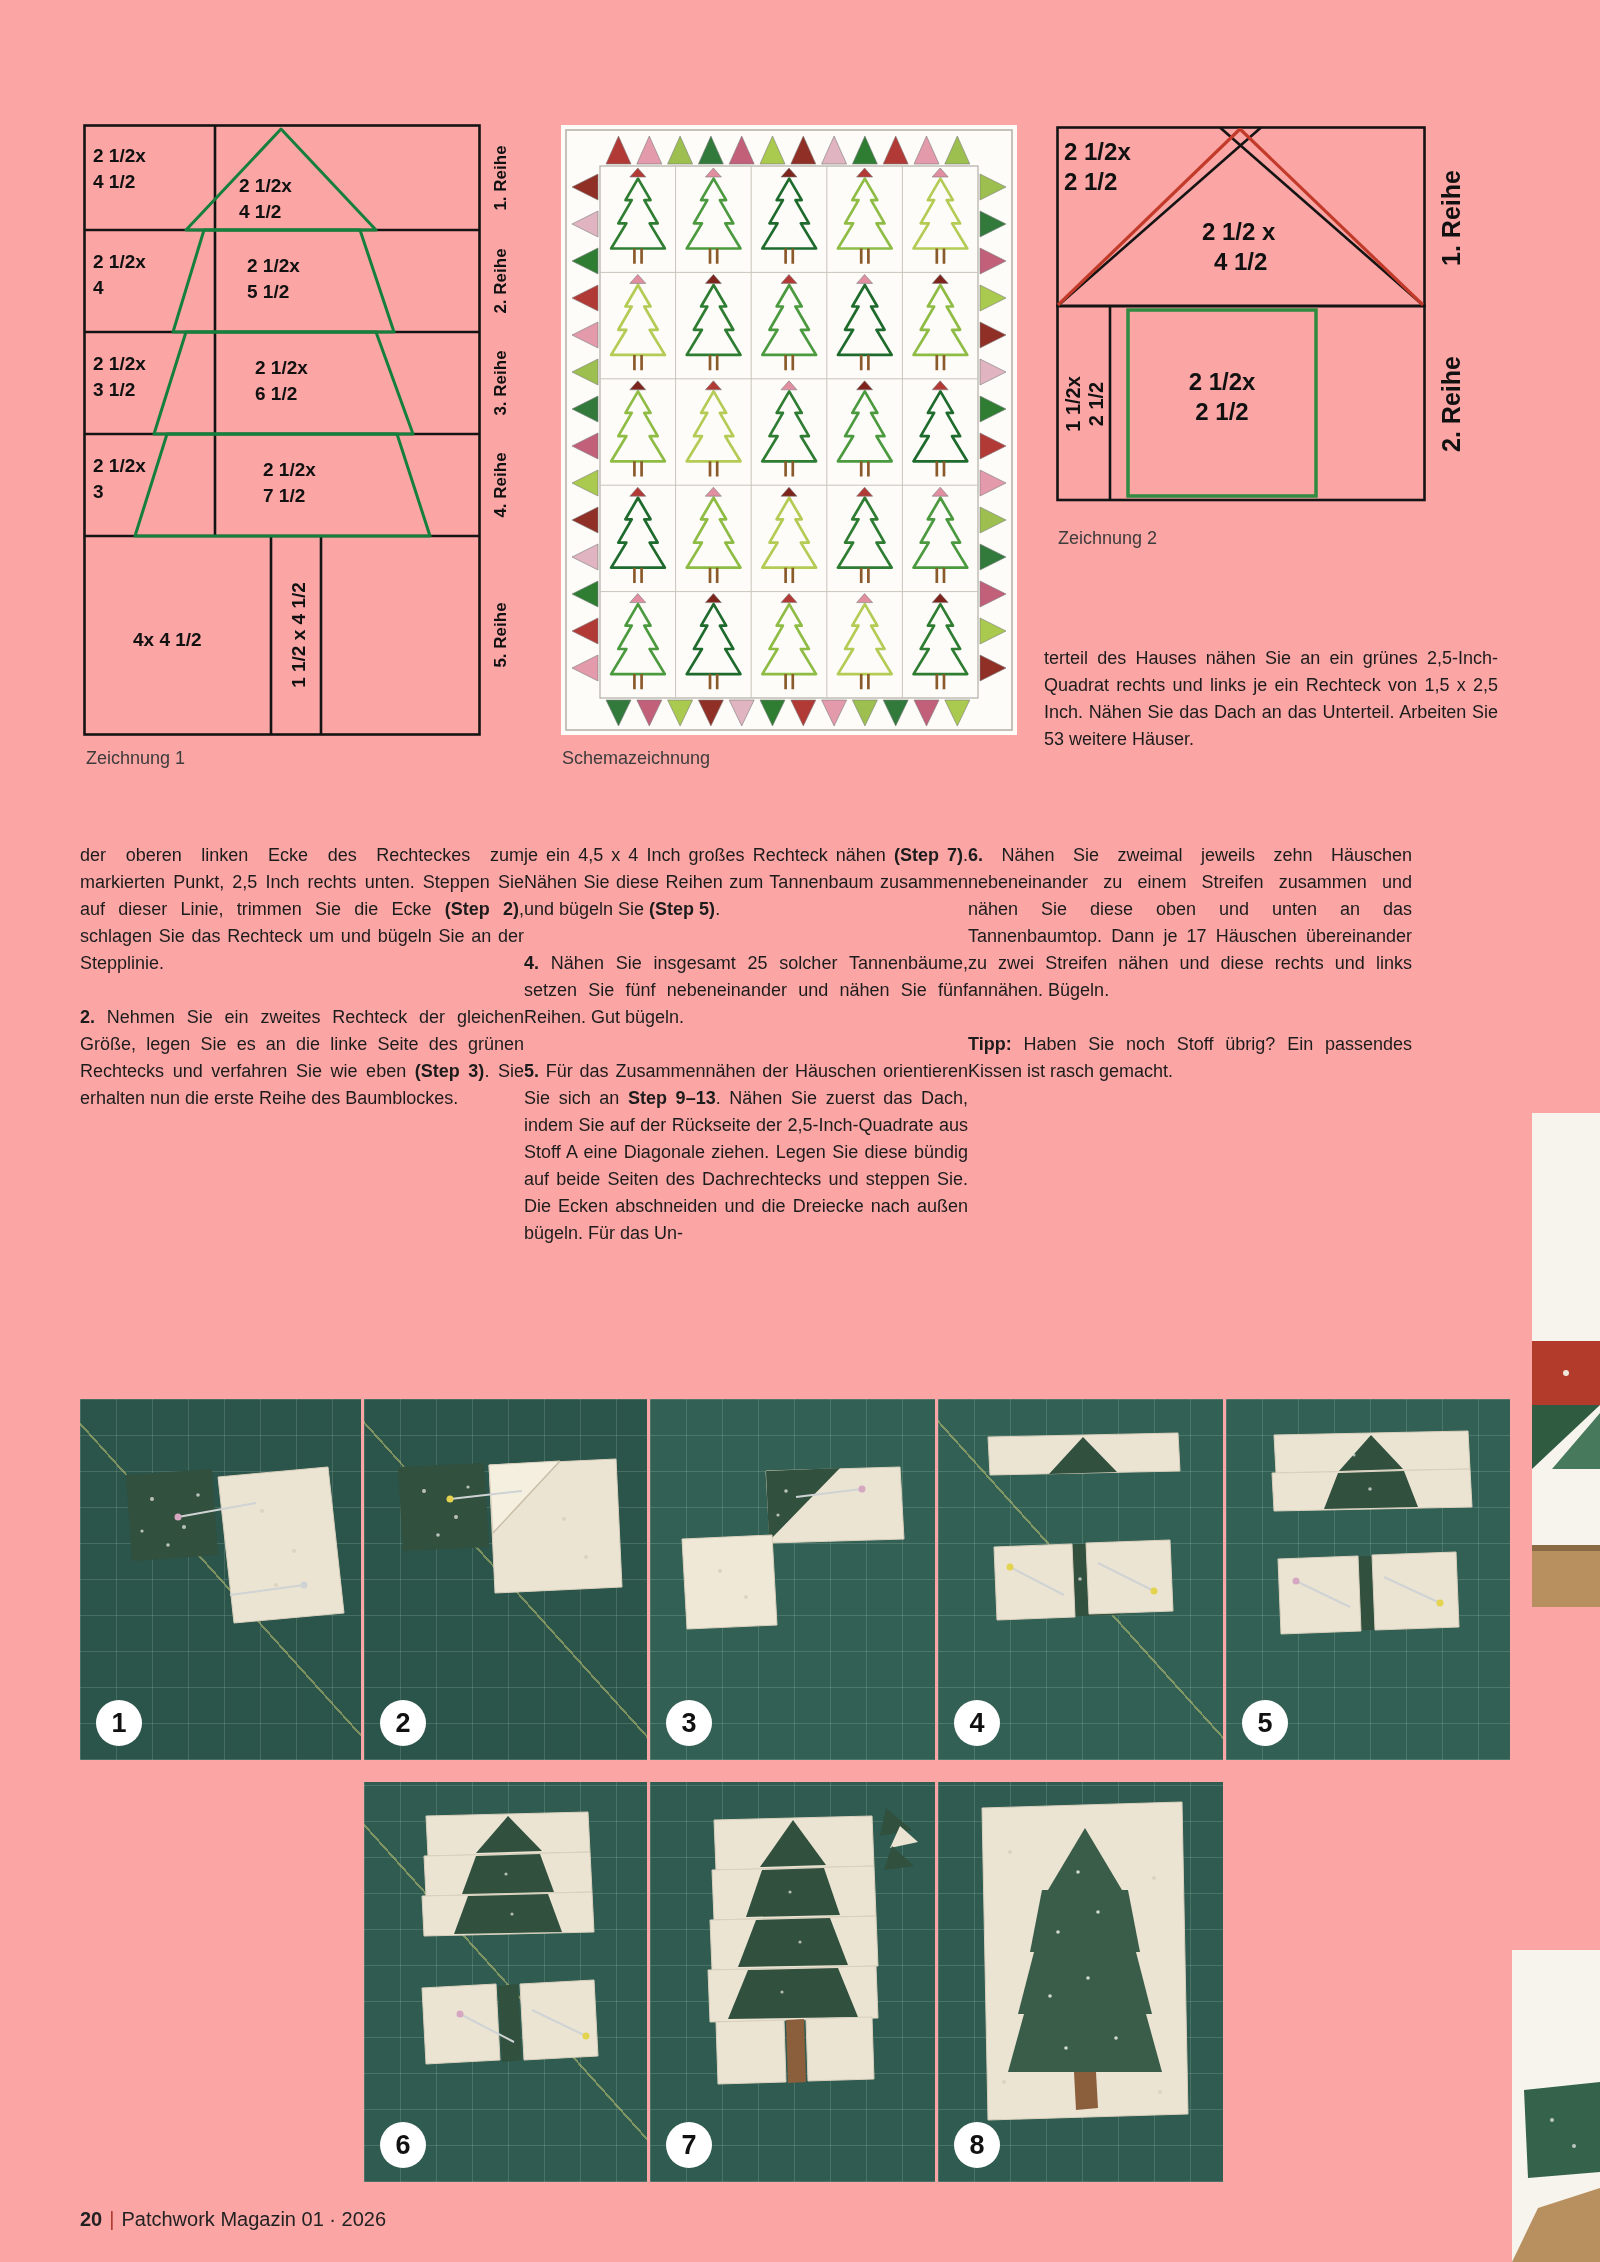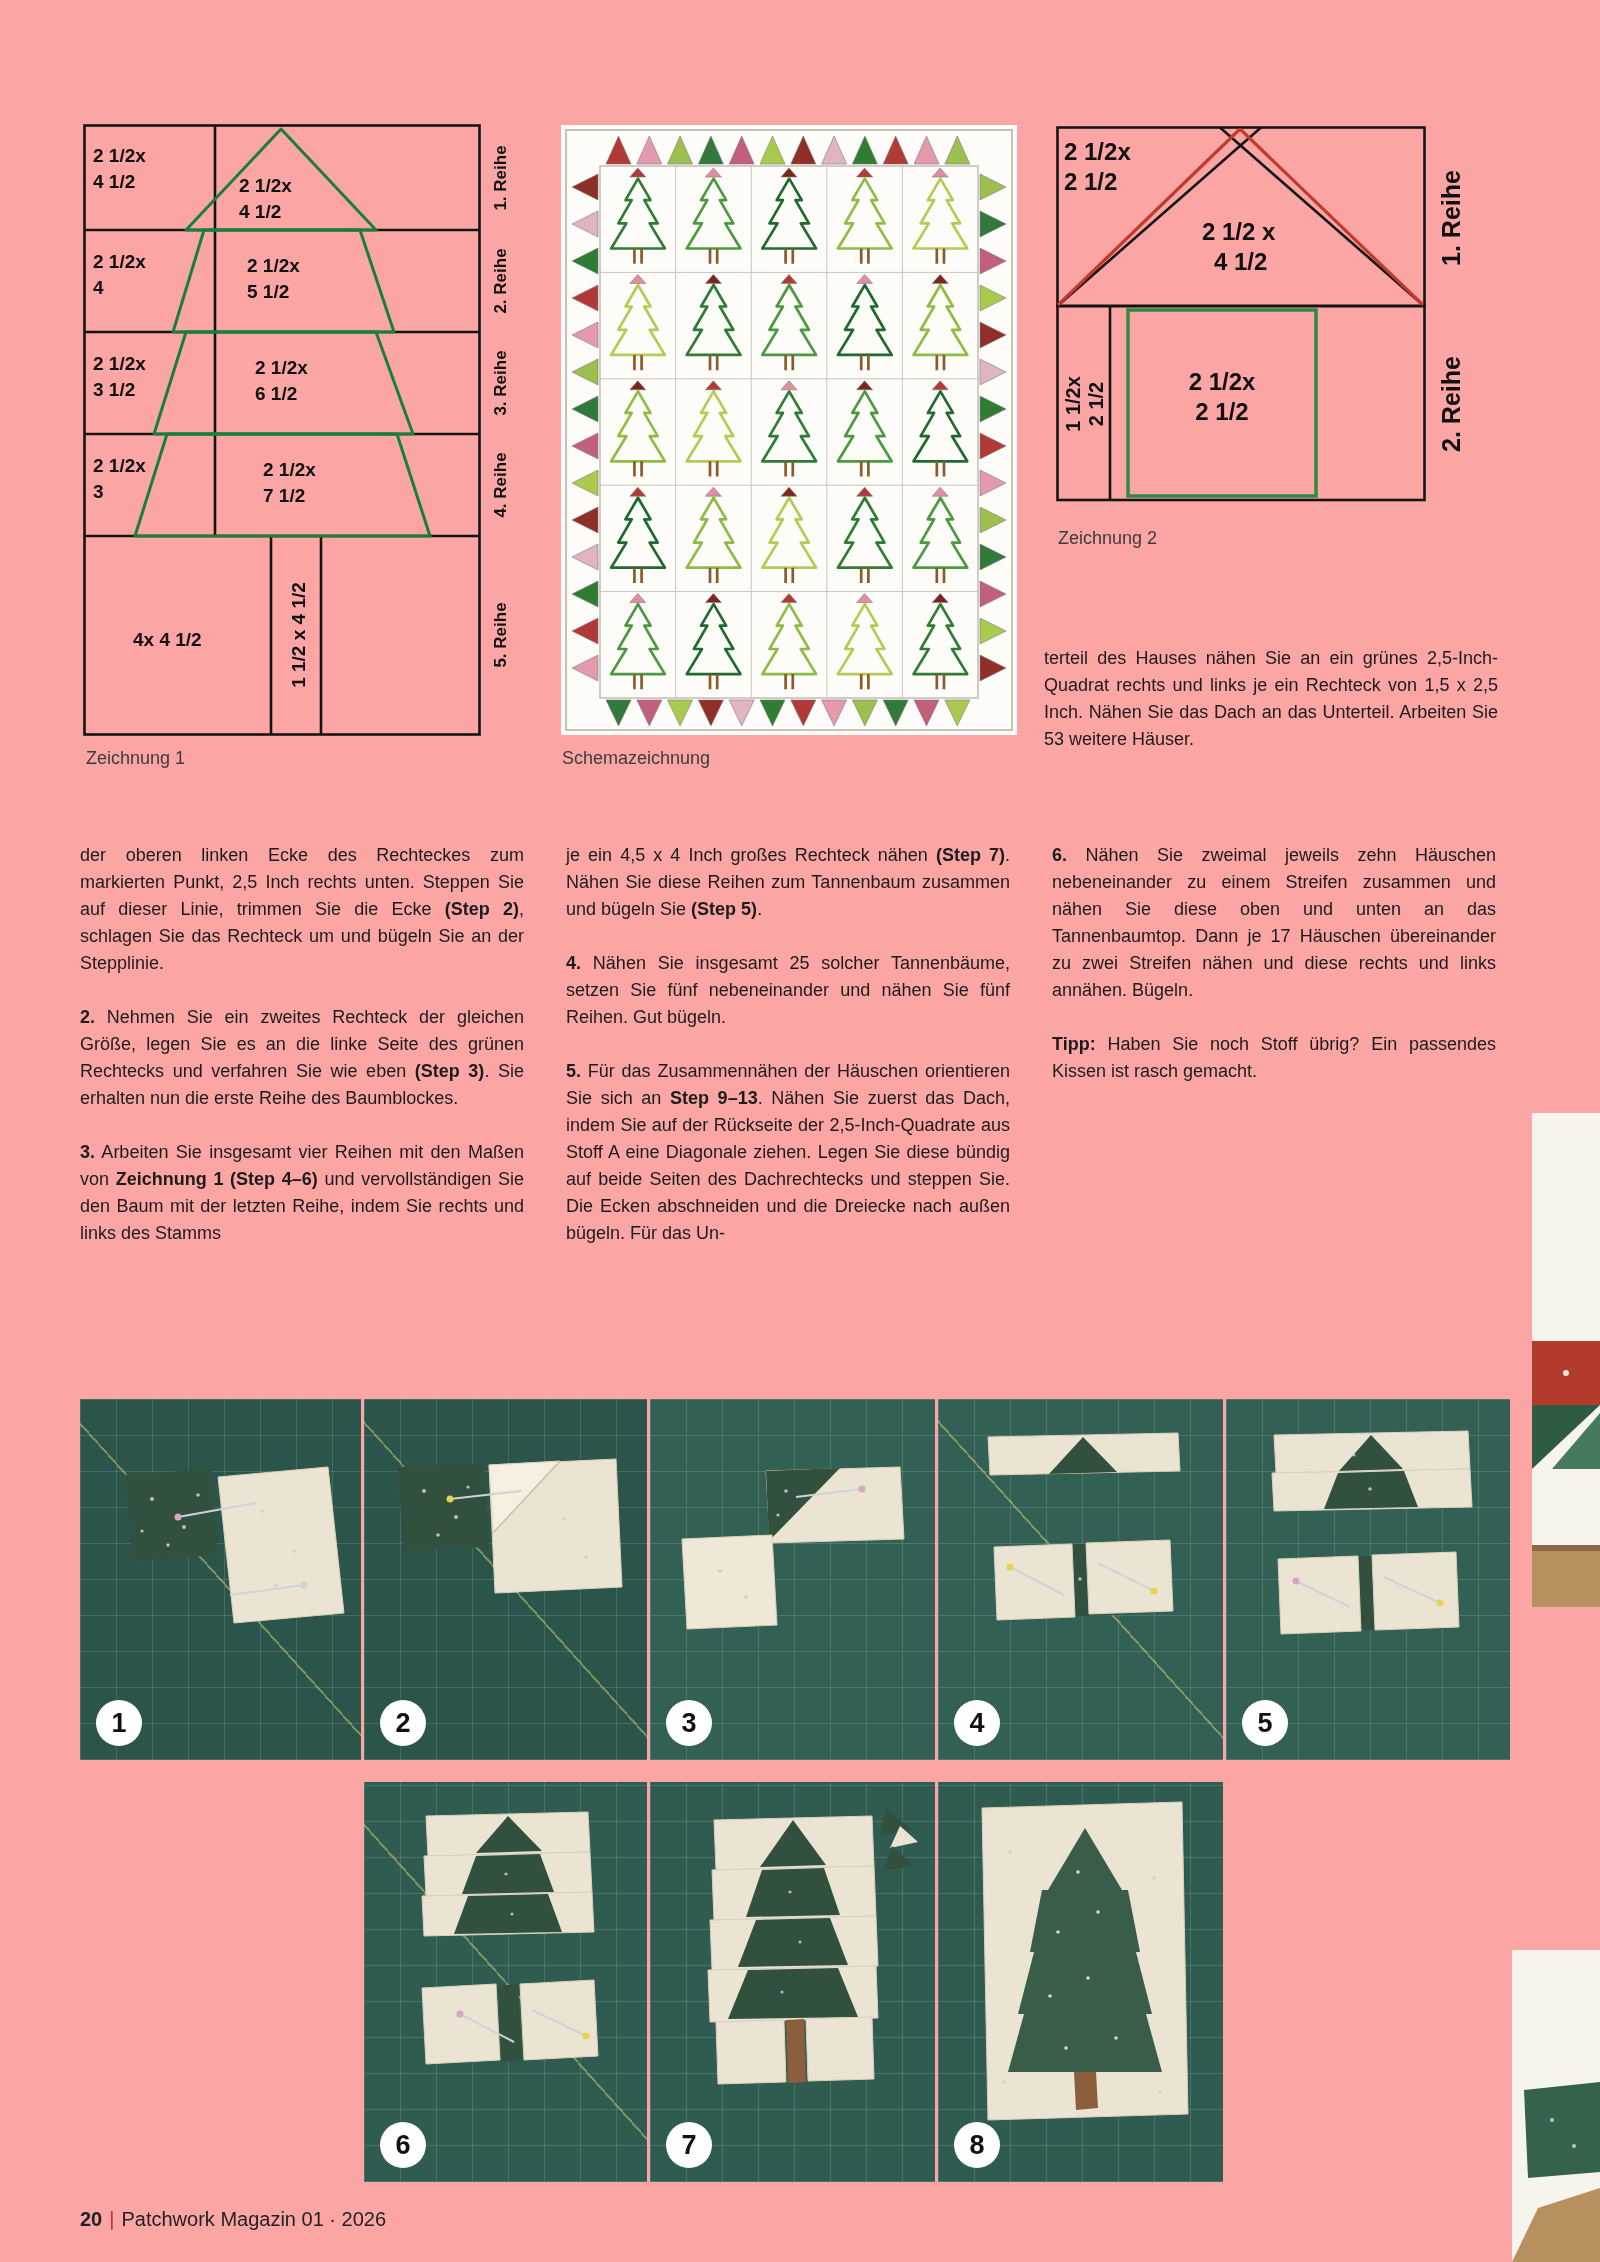--- a/index.html
+++ b/index.html
@@ -1,20 +1,20 @@
 <!DOCTYPE html>
 <html lang="de"><head>
 <meta charset="utf-8">
 <style>
   html,body{margin:0;padding:0;background:#ffffff;}
   .page{position:relative;width:1600px;height:2262px;background:#fca5a5;overflow:hidden;
         font-family:"Liberation Sans",sans-serif;color:#1c1c1c;}
   .abs{position:absolute;}
   .caption{font-size:18px;color:#3c3c3c;}
-  .cols{display:flex;gap:42px;}
+  .cols{display:flex;}
   .col{flex:0 0 444px;}
   .col p, .contpara p{margin:0 0 27px;font-size:18px;line-height:27px;text-align:justify;color:#1c1c1c;}
   .col p:last-child{margin-bottom:12px;}
   strong{font-weight:700;}
   
   .photo{position:absolute;overflow:hidden;background-color:#30594e;
     background-image:
       repeating-linear-gradient(0deg, rgba(215,238,226,0.16) 0 1px, transparent 1px 36px),
       repeating-linear-gradient(90deg, rgba(215,238,226,0.16) 0 1px, transparent 1px 36px);}
   .mat-a{background-color:#2b544a;}
@@ -251,21 +251,20 @@
   <div class="abs caption" style="left:1058px;top:528px;">Zeichnung 2</div>
 
   <div class="abs contpara" style="left:1044px;top:645px;width:454px;">
       <p>terteil des Hauses nähen Sie an ein grünes 2,5-Inch-Quadrat rechts und links je ein Rechteck von 1,5 x 2,5 Inch. Nähen Sie das Dach an das Unterteil. Arbeiten Sie 53 weitere Häuser.</p>
     </div>
 
   <div class="abs cols" style="left:80px;top:842px;width:1420px;">
     <div class="col">
         <p>der oberen linken Ecke des Rechteckes zum markierten Punkt, 2,5 Inch rechts unten. Steppen Sie auf dieser Linie, trimmen Sie die Ecke <strong>(Step 2)</strong>, schlagen Sie das Rechteck um und bügeln Sie an der Stepplinie.</p>
         <p><strong>2.</strong> Nehmen Sie ein zweites Rechteck der gleichen Größe, legen Sie es an die linke Seite des grünen Rechtecks und verfahren Sie wie eben <strong>(Step 3)</strong>. Sie erhalten nun die erste Reihe des Baumblockes.</p>
-        <p><strong>3.</strong> Arbeiten Sie insgesamt vier Reihen mit den Maßen von <strong>Zeichnung 1 (Step 4–6)</strong> und vervollständigen Sie den Baum mit der letzten Reihe, indem Sie rechts und links des Stamms</p>
       </div>
     <div class="col">
         <p>je ein 4,5 x 4 Inch großes Rechteck nähen <strong>(Step 7)</strong>. Nähen Sie diese Reihen zum Tannenbaum zusammen und bügeln Sie <strong>(Step 5)</strong>.</p>
         <p><strong>4.</strong> Nähen Sie insgesamt 25 solcher Tannenbäume, setzen Sie fünf nebeneinander und nähen Sie fünf Reihen. Gut bügeln.</p>
         <p><strong>5.</strong> Für das Zusammennähen der Häuschen orientieren Sie sich an <strong>Step 9–13</strong>. Nähen Sie zuerst das Dach, indem Sie auf der Rückseite der 2,5-Inch-Quadrate aus Stoff A eine Diagonale ziehen. Legen Sie diese bündig auf beide Seiten des Dachrechtecks und steppen Sie. Die Ecken abschneiden und die Dreiecke nach außen bügeln. Für das Un-</p>
       </div>
     <div class="col">
         <p><strong>6.</strong> Nähen Sie zweimal jeweils zehn Häuschen nebeneinander zu einem Streifen zusammen und nähen Sie diese oben und unten an das Tannenbaumtop. Dann je 17 Häuschen übereinander zu zwei Streifen nähen und diese rechts und links annähen. Bügeln.</p>
         <p><strong>Tipp:</strong> Haben Sie noch Stoff übrig? Ein passendes Kissen ist rasch gemacht.</p>
       </div>

